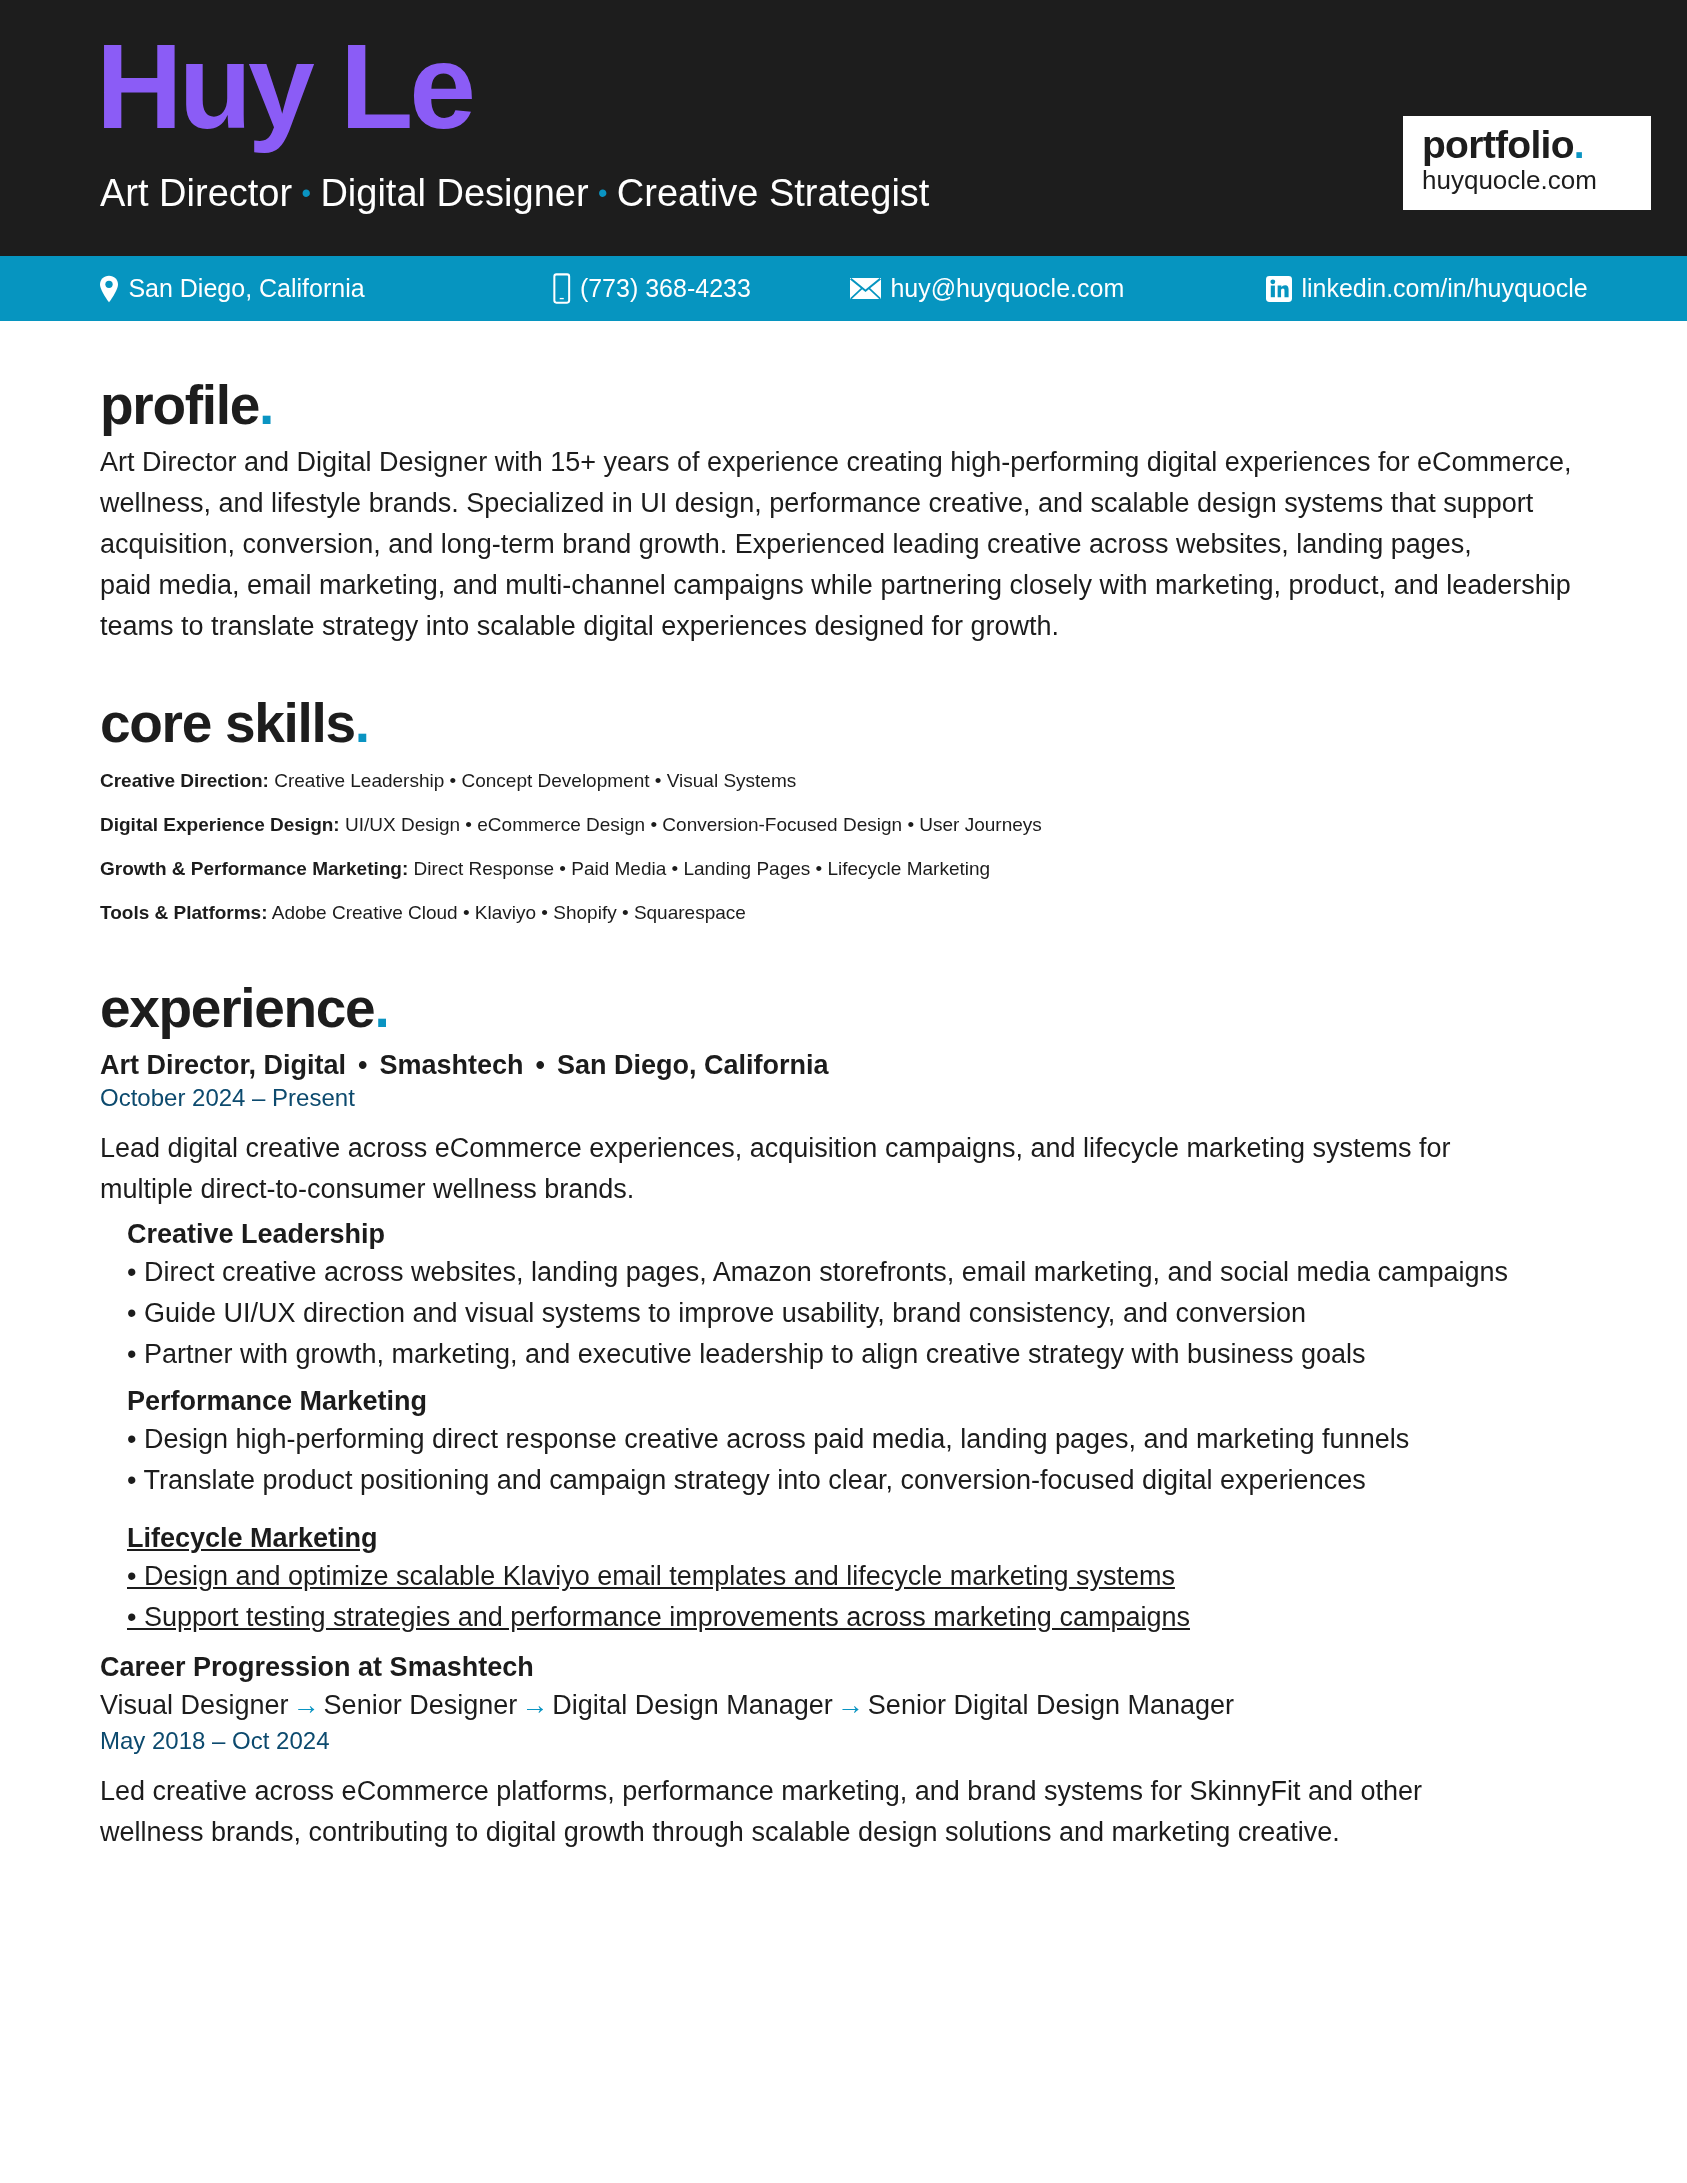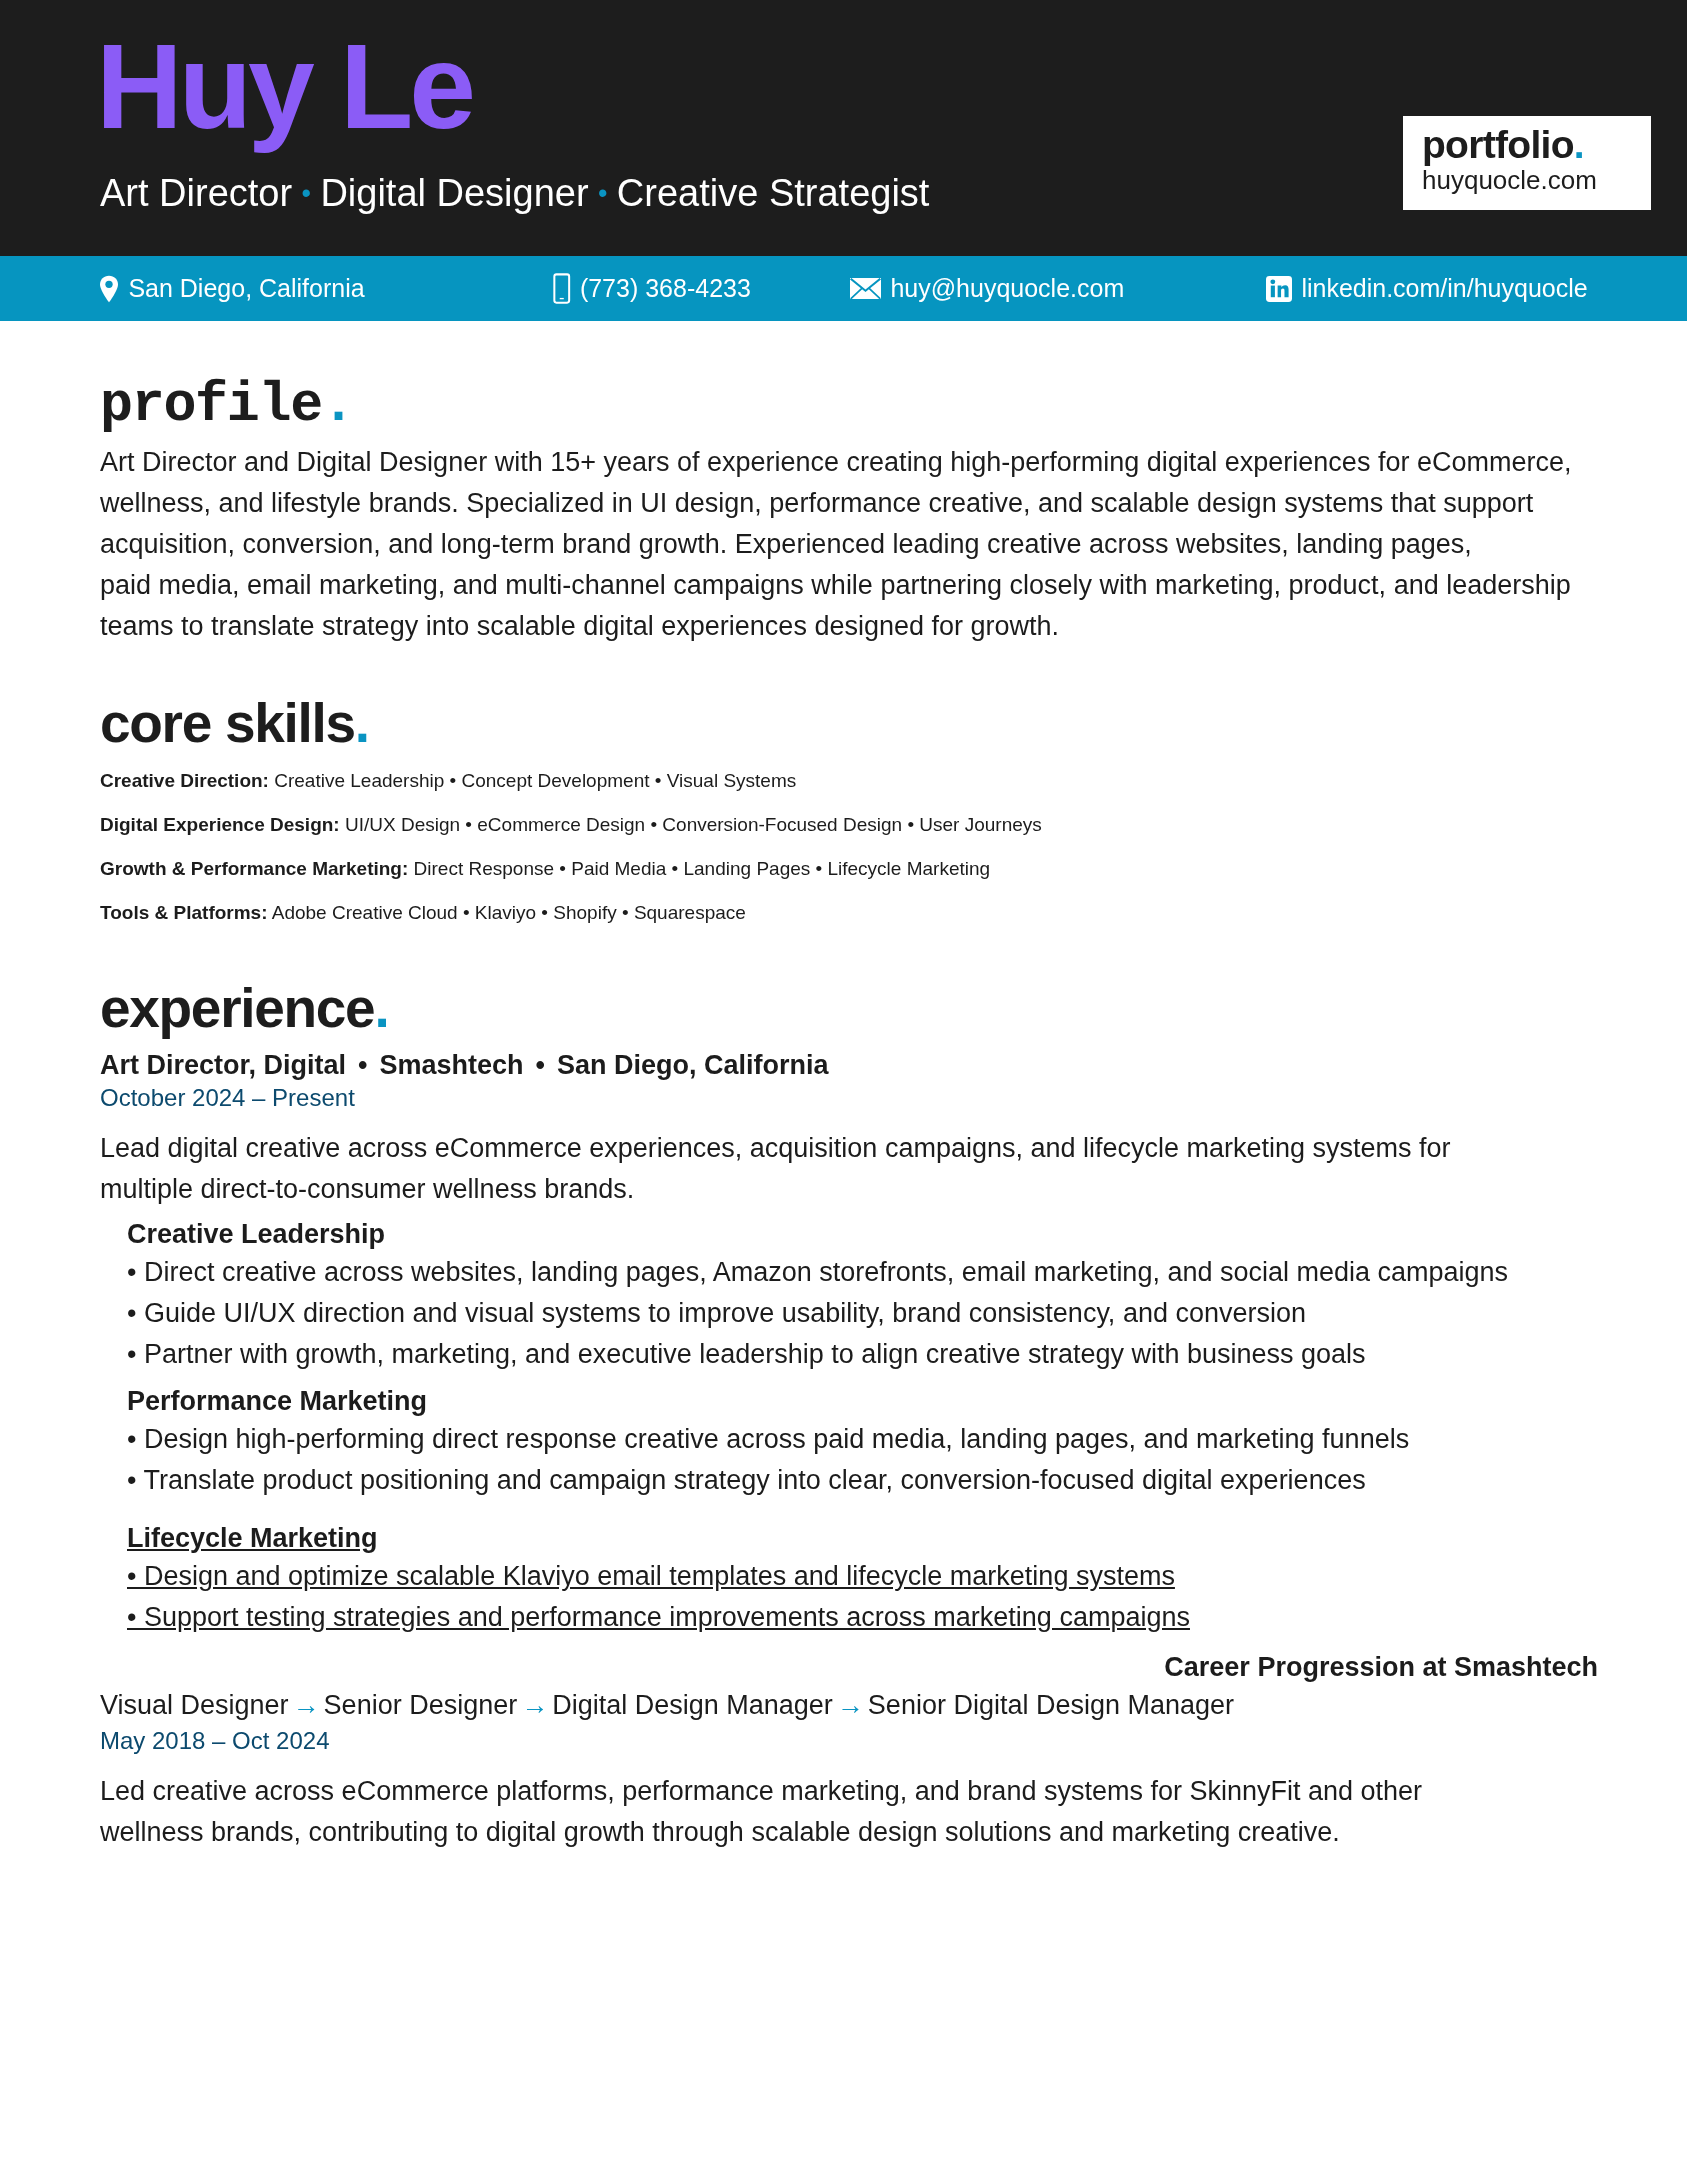--- a/index.html
+++ b/index.html
@@ -79,21 +79,21 @@
         <circle cx="10" cy="8.5" r="3.5" fill="#0695c0"></circle>
         <path d="M17 14h5.5v2.5c1-1.8 3-3 5.5-3 4 0 5 2.6 5 6.5V31h-6v-9.5c0-2-.6-3.2-2.3-3.2-1.8 0-2.7 1.3-2.7 3.2V31H17z" fill="#0695c0"></path>
       </svg>
     <span>linkedin.com/in/huyquocle</span>
   </div>
 </div>
 
 <div class="content">
 
   <div>
-    <div class="section-title" style="margin-top:14px;font-family:Liberation Mono, monospace;"><span>profile</span><span class="dot">.</span></div>
+    <div class="section-title" style="margin-top:14px;"><span>profile</span><span class="dot">.</span></div>
     <div class="para" style="margin-top:9.4px;">
       <div>Art Director and Digital Designer with 15+ years of experience creating high-performing digital experiences for eCommerce,</div>
       <div>wellness, and lifestyle brands. Specialized in UI design, performance creative, and scalable design systems that support</div>
       <div>acquisition, conversion, and long-term brand growth. Experienced leading creative across websites, landing pages,</div>
       <div>paid media, email marketing, and multi-channel campaigns while partnering closely with marketing, product, and leadership</div>
       <div>teams to translate strategy into scalable digital experiences designed for growth.</div>
     </div>
   </div>
 
   <div>
@@ -130,21 +130,21 @@
       <div class="bullet">• Translate product positioning and campaign strategy into clear, conversion-focused digital experiences</div>
     </div>
 
     <div style="margin-top:20px;text-decoration:underline;">
       <div class="sub-title">Lifecycle Marketing</div>
       <div class="bullet">• Design and optimize scalable Klaviyo email templates and lifecycle marketing systems</div>
       <div class="bullet">• Support testing strategies and performance improvements across marketing campaigns</div>
     </div>
 
     <div style="margin-top:9.4px;">
-      <div class="job-head" style="line-height:38px;text-align:right;">Career Progression at Smashtech</div>
+      <div class="job-head" style="line-height:38px;">Career Progression at Smashtech</div>
       <div class="para" style="white-space:nowrap; line-height:39px;">
         <span>Visual Designer</span><span class="arrow">→</span><span>Senior Designer</span><span class="arrow">→</span><span>Digital Design Manager</span><span class="arrow">→</span><span>Senior Digital Design Manager</span>
       </div>
       <div class="job-date">May 2018 – Oct 2024</div>
       <div class="para" style="margin-top:15px;">
         <div>Led creative across eCommerce platforms, performance marketing, and brand systems for SkinnyFit and other</div>
         <div>wellness brands, contributing to digital growth through scalable design solutions and marketing creative.</div>
       </div>
     </div>
   </div>

